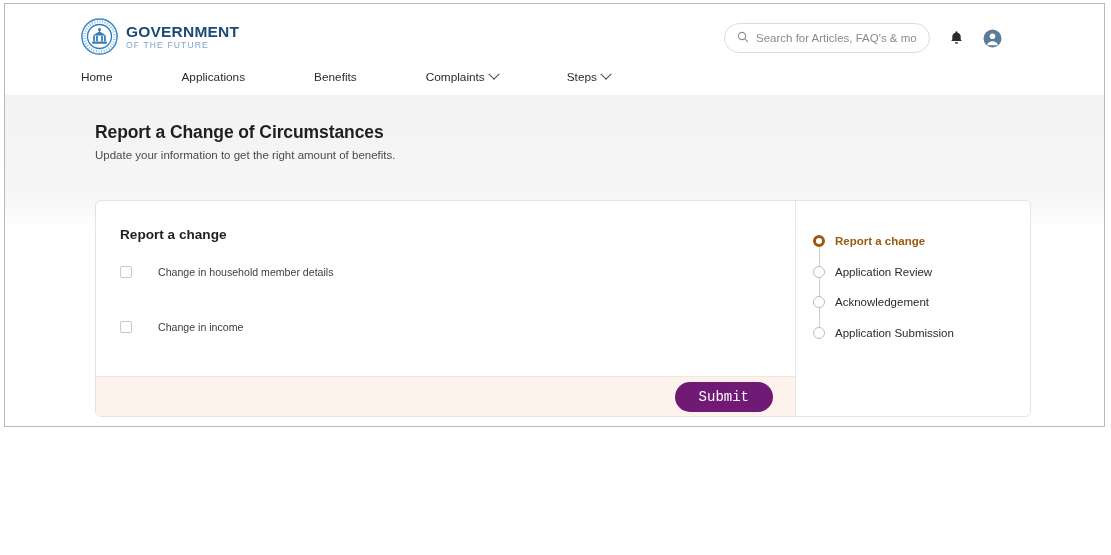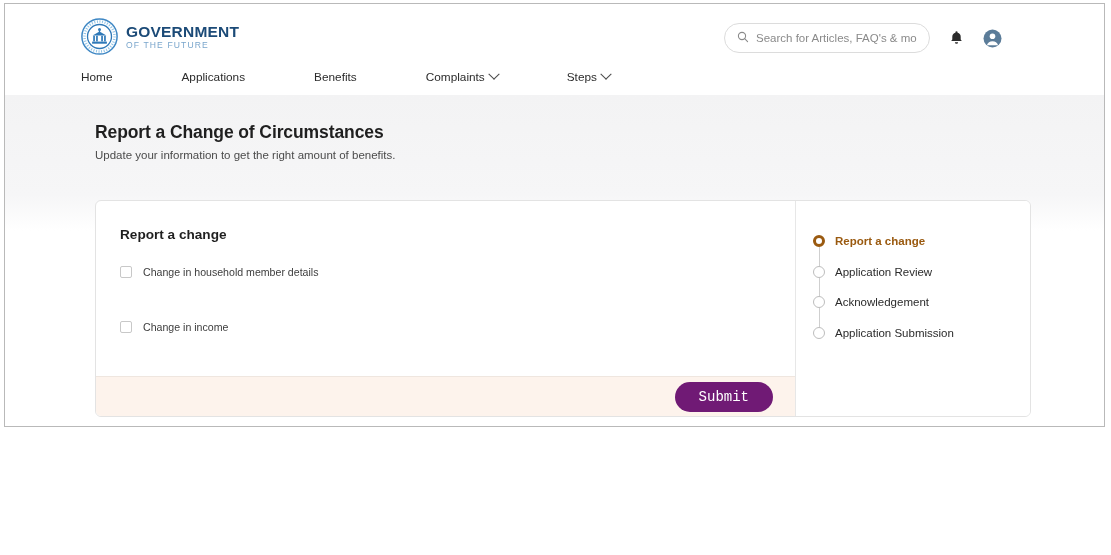--- a/index.html
+++ b/index.html
@@ -192,21 +192,21 @@
   }
   .form-title {
     font-size: 13.6px;
     font-weight: bold;
     color: #1f1f1f;
     margin: 0 0 24px 0;
   }
   .check-row {
     display: flex;
     align-items: center;
-    gap: 11px;
+    gap: 26px;
     margin-bottom: 43px;
     cursor: pointer;
   }
   .checkbox {
     width: 12px;
     height: 12px;
     border: 1px solid #c8c8c8;
     border-radius: 2px;
     background: #ffffff;
     flex: 0 0 auto;

